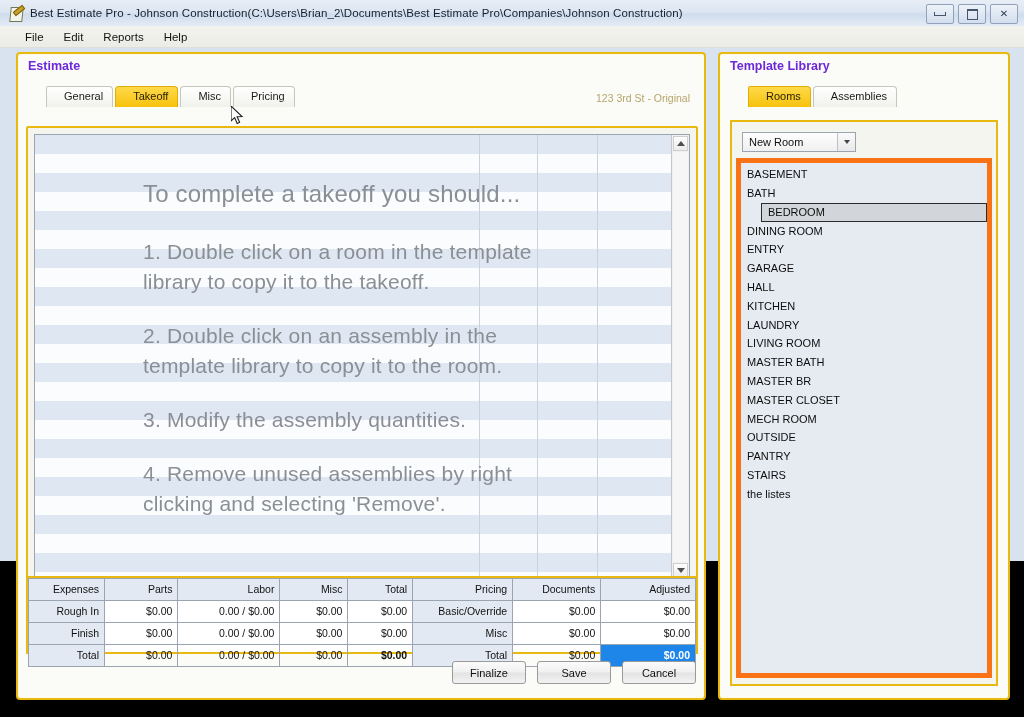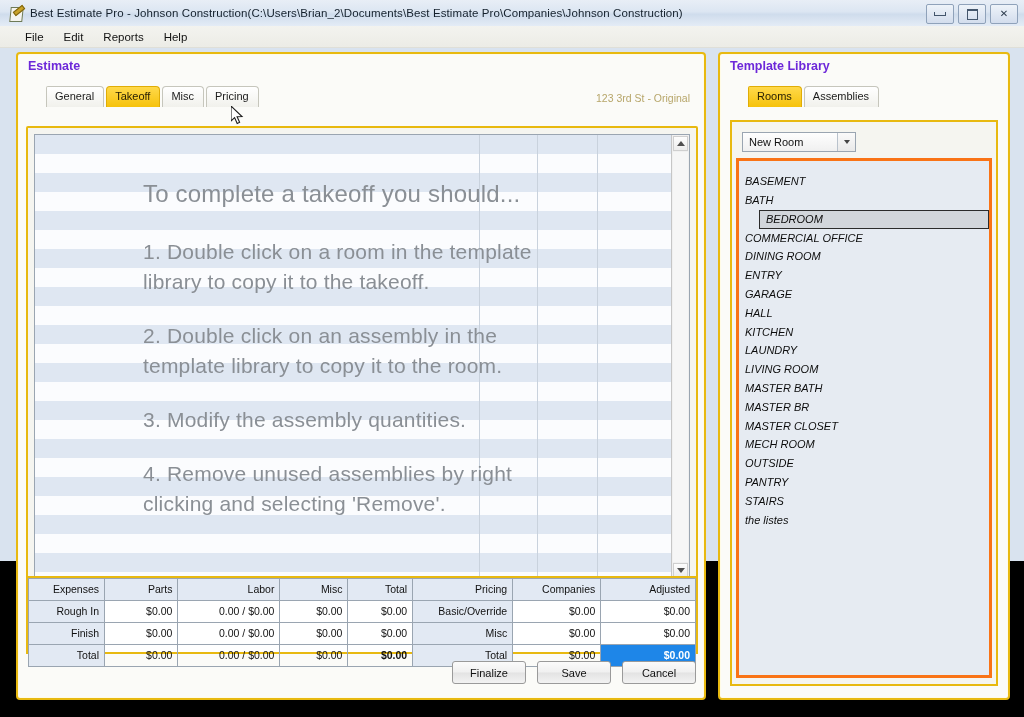--- a/index.html
+++ b/index.html
@@ -85,21 +85,21 @@
   
   .tabframe {
     position: absolute; border: 2px solid #e8b910; background: #f5f5f0;
     box-sizing: border-box; border-radius: 2px;
   }
 
   
   .tabstrip { position: absolute; display: flex; align-items: flex-end; z-index: 5; }
   .tab {
     font-size: 11px; color: #1b1b1b;
-    padding: 3px 9px 4px 8px;
+    padding: 3px 9px 4px 17px;
     background: linear-gradient(to bottom, #ffffff, #f1f1ec);
     border: 1px solid #c6c6bc; border-bottom: none;
     border-radius: 4px 4px 0 0;
     margin-right: 2px; line-height: 13px;
     position: relative;
   }
   .tab.selected {
     background: linear-gradient(to bottom, #ffd94a, #f6c20c);
     border-color: #e0ad06; font-weight: normal; color: #2a2205;
     z-index: 6;
@@ -190,22 +190,22 @@
   #room-select .val { font-size: 11px; color: #111; padding-left: 6px; flex: 1; }
   #room-select .arrowbox {
     width: 17px; height: 18px; border-left: 1px solid #b9c2cc;
     background: linear-gradient(to bottom,#fafafa,#e9e9e9);
     display: flex; align-items: center; justify-content: center;
   }
   #room-select .arrowbox .tri { border-top: 4px solid #444; border-left-width: 3px; border-right-width: 3px; }
 
   #room-list {
     position: absolute; left: 4px; top: 36px; right: 4px; bottom: 6px;
-    background: #e6ebf2; border: 3px solid #f97316; box-sizing: border-box;
-    overflow: hidden; padding-top: 11px; font-style: italic;
+    background: #e6ebf2; border: 5px solid #f97316; box-sizing: border-box;
+    overflow: hidden; padding-top: 2px;
   }
   .room-row {
     font-size: 11px; color: #0d0d0d; height: 18.8px; line-height: 18.8px;
     padding-left: 6px; box-sizing: border-box;
   }
   .room-row.selected {
     background: #d2d6db; border: 1px solid #2b2b2b; line-height: 17px;
     height: 19px;
     margin-left: 20px;
   }
@@ -319,21 +319,21 @@
             <col style="width:14.2%">
         </colgroup>
         <tbody>
             <tr>
           <th>Expenses</th>
           <th>Parts</th>
           <th>Labor</th>
           <th>Misc</th>
           <th>Total</th>
           <th>Pricing</th>
-          <th>Companies</th>
+          <th>Documents</th>
           <th>Adjusted</th>
         </tr>
         <tr>
           <td class="lbl">Rough In</td>
           <td>$0.00</td>
           <td>0.00 / $0.00</td>
           <td>$0.00</td>
           <td>$0.00</td>
           <td class="lbl">Basic/Override</td>
           <td>$0.00</td>
@@ -382,21 +382,20 @@
       <div id="room-select">
         <span class="val">New Room</span>
         <span class="arrowbox">
             <span class="tri"></span>
           </span>
       </div>
       <div id="room-list">
           <div class="room-row">BASEMENT</div>
           <div class="room-row">BATH</div>
           <div class="room-row selected">BEDROOM</div>
-          <div class="room-row">COMMERCIAL OFFICE</div>
           <div class="room-row">DINING ROOM</div>
           <div class="room-row">ENTRY</div>
           <div class="room-row">GARAGE</div>
           <div class="room-row">HALL</div>
           <div class="room-row">KITCHEN</div>
           <div class="room-row">LAUNDRY</div>
           <div class="room-row">LIVING ROOM</div>
           <div class="room-row">MASTER BATH</div>
           <div class="room-row">MASTER BR</div>
           <div class="room-row">MASTER CLOSET</div>

